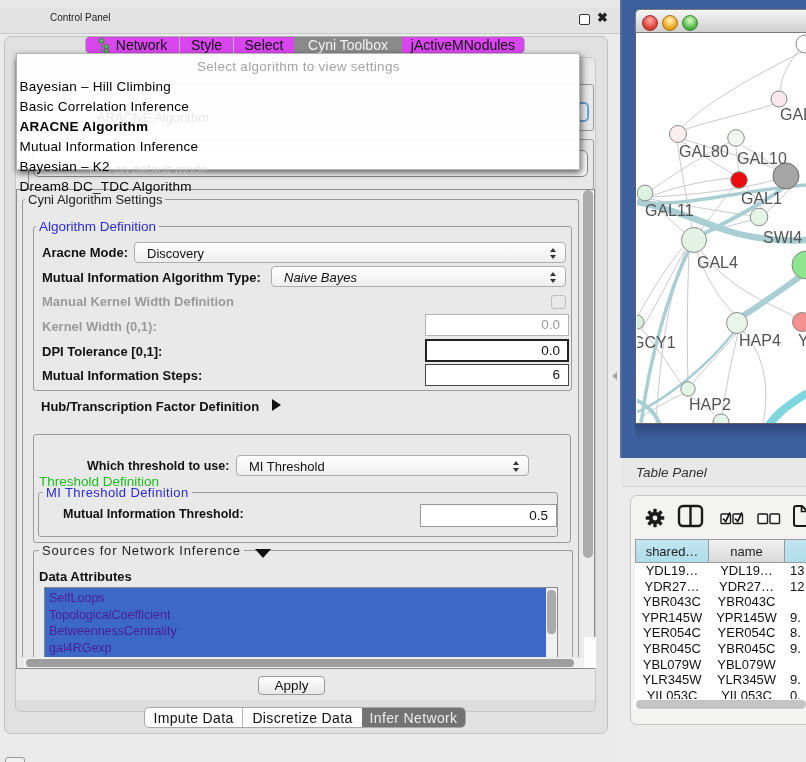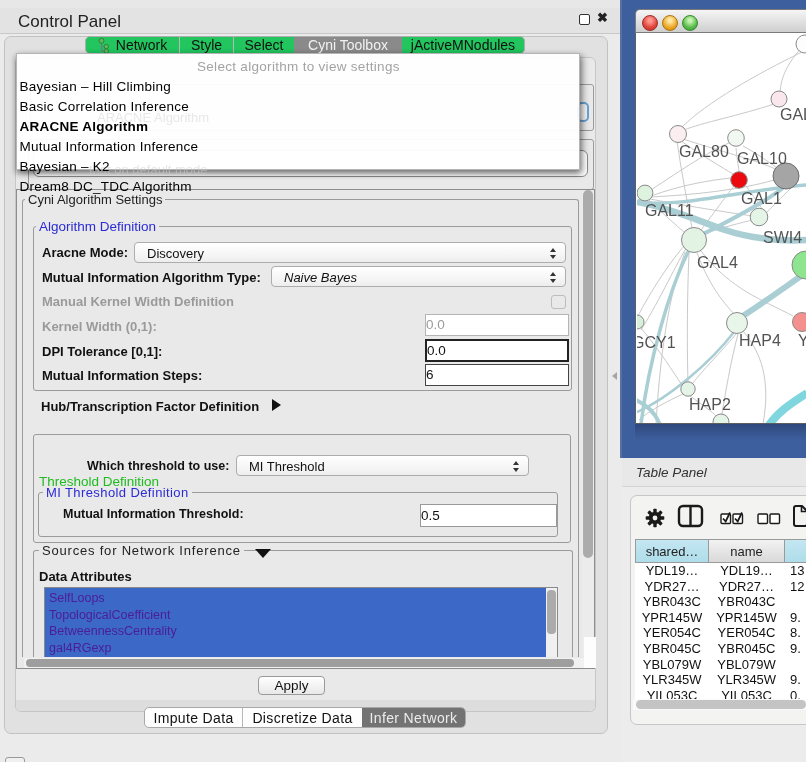--- a/index.html
+++ b/index.html
@@ -1,48 +1,48 @@
 <!DOCTYPE html>
 <html><head>
 <meta charset="utf-8">
 <style>
 html,body{margin:0;padding:0;}
 body{width:806px;height:762px;position:relative;overflow:hidden;
   font-family:"Liberation Sans",sans-serif;background:#ebebeb;}
 .abs{position:absolute;}
 .b13{font-size:13px;font-weight:bold;color:#111;}
-.n13{font-size:17px;color:#111;}
+.n13{font-size:10px;color:#111;margin-left:32px;}
 .gray{color:#9a9a9a;}
 .combo{position:absolute;background:linear-gradient(#ffffff,#f4f4f4 70%,#ededed);
   border:1px solid #adadad;border-radius:4px;box-sizing:border-box;}
 .combo .ct{position:absolute;left:12px;top:3px;font-size:13px;color:#111;}
 .arr{position:absolute;right:8px;width:7px;}
 .au{position:absolute;top:0;left:0;width:0;height:0;border-left:3.5px solid transparent;border-right:3.5px solid transparent;border-bottom:4.5px solid #333;}
 .ad{position:absolute;top:7px;left:0;width:0;height:0;border-left:3.5px solid transparent;border-right:3.5px solid transparent;border-top:4.5px solid #333;}
 .gbox{position:absolute;border:1px solid #9b9b9b;border-radius:3px;box-sizing:border-box;}
 .glabel{position:absolute;background:#e9e9e9;padding:0 3px;font-size:13px;line-height:13px;}
-.field{position:absolute;background:#fff;box-sizing:border-box;font-size:13.5px;color:#111;}
+.field{position:absolute;background:#fff;box-sizing:border-box;font-size:13.5px;color:#111;text-align:right;}
 </style>
 </head>
 <body>
 
 <div class="abs" style="left:0;top:0;width:622px;height:762px;background:#ebebeb;"></div>
 
 <div class="abs" style="left:0;top:0;width:622px;height:8px;background:#e7e7e7;"></div>
 <div class="abs" style="left:0;top:8px;width:622px;height:25px;background:#e3e3e3;border-bottom:1px solid #c8c8c8;"></div>
 <div class="abs n13" style="left:18px;top:12px;color:#222;">Control Panel</div>
 <div class="abs" style="left:579px;top:14px;width:9px;height:9px;border:1.6px solid #333;border-radius:2px;background:#fff;"></div>
 <div class="abs" style="left:597px;top:10px;font-size:13px;font-weight:bold;color:#222;">✖</div>
 
 <div class="abs" style="left:4px;top:36px;width:604px;height:698px;background:#e1e1e1;border:1px solid #c2c2c2;border-radius:7px;box-sizing:border-box;"></div>
 
 <div class="abs" style="left:15px;top:57px;width:581px;height:655px;background:#e9e9e9;border:1px solid #c6c6c6;border-radius:6px;box-sizing:border-box;"></div>
 <div class="abs" style="left:16px;top:700px;width:579px;height:11px;background:#dddddd;border-radius:0 0 6px 6px;"></div>
 
-<div id="tabstrip" class="abs" style="left:85px;top:36px;width:440px;height:18px;background:#22c55e;border:1px solid #aeaeae;border-radius:5px;box-sizing:border-box;display:flex;font-size:14px;color:#111;">
+<div id="tabstrip" class="abs" style="left:85px;top:36px;width:440px;height:18px;background:#d946ef;border:1px solid #aeaeae;border-radius:5px;box-sizing:border-box;display:flex;font-size:14px;color:#111;">
   <div style="width:93px;display:flex;align-items:center;justify-content:center;border-right:1px solid #b8b8b8;">
     <svg width="13" height="16" viewBox="0 0 13 16" style="margin-right:5px;">
       <path d="M3.5 6 L3.5 14 L6.5 14 M3.5 9.5 L6.5 9.5" stroke="#6b7b8a" stroke-width="1.1" fill="none"></path>
       <circle cx="3.5" cy="3.8" r="2.5" fill="#5cb85c" stroke="#2e7d32" stroke-width="0.9"></circle>
       <circle cx="8.3" cy="9.5" r="2.2" fill="#5cb85c" stroke="#2e7d32" stroke-width="0.9"></circle>
       <circle cx="8.3" cy="14" r="2.2" fill="#5cb85c" stroke="#2e7d32" stroke-width="0.9"></circle>
     </svg>Network</div>
   <div style="width:53px;display:flex;align-items:center;justify-content:center;border-right:1px solid #b8b8b8;">Style</div>
   <div style="width:60px;display:flex;align-items:center;justify-content:center;">Select</div>
   <div style="width:108px;display:flex;align-items:center;justify-content:center;background:#8a8a8a;color:#f2f2f2;">Cyni Toolbox</div>

